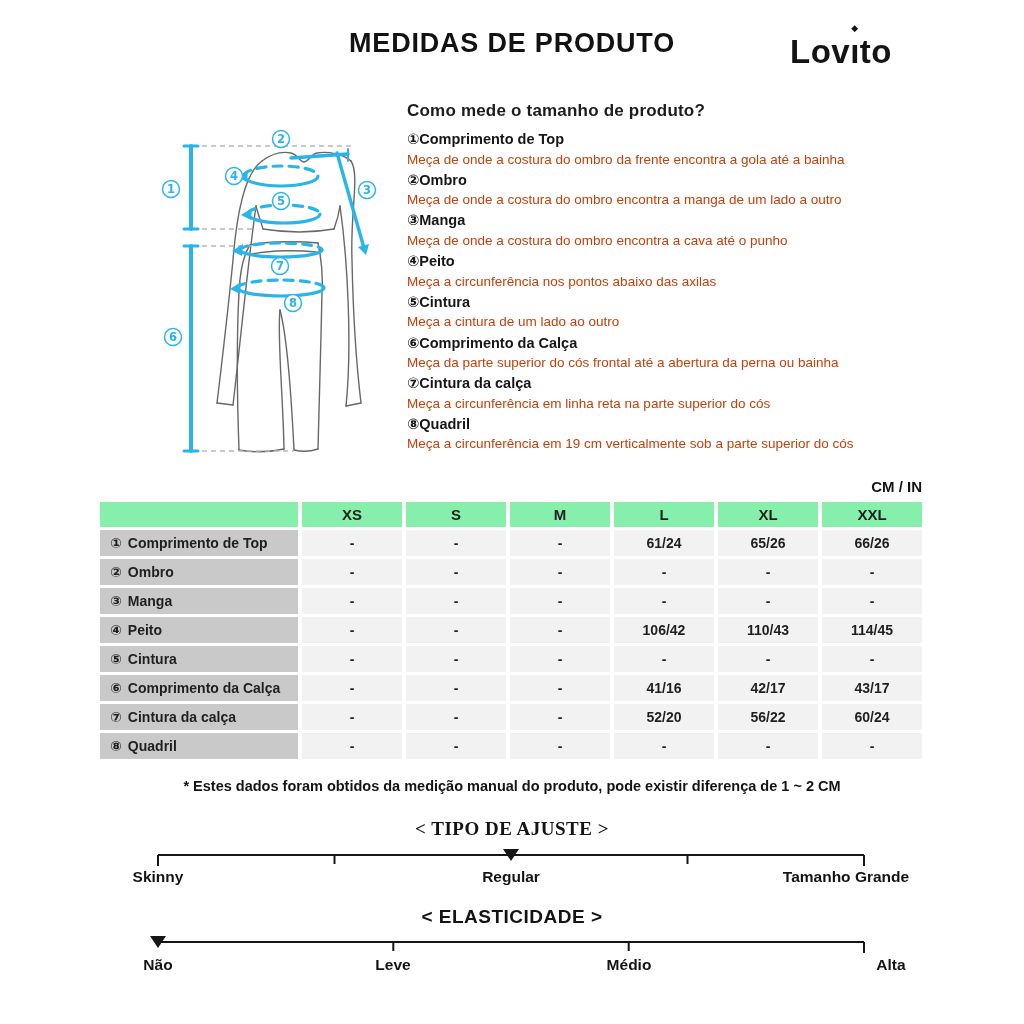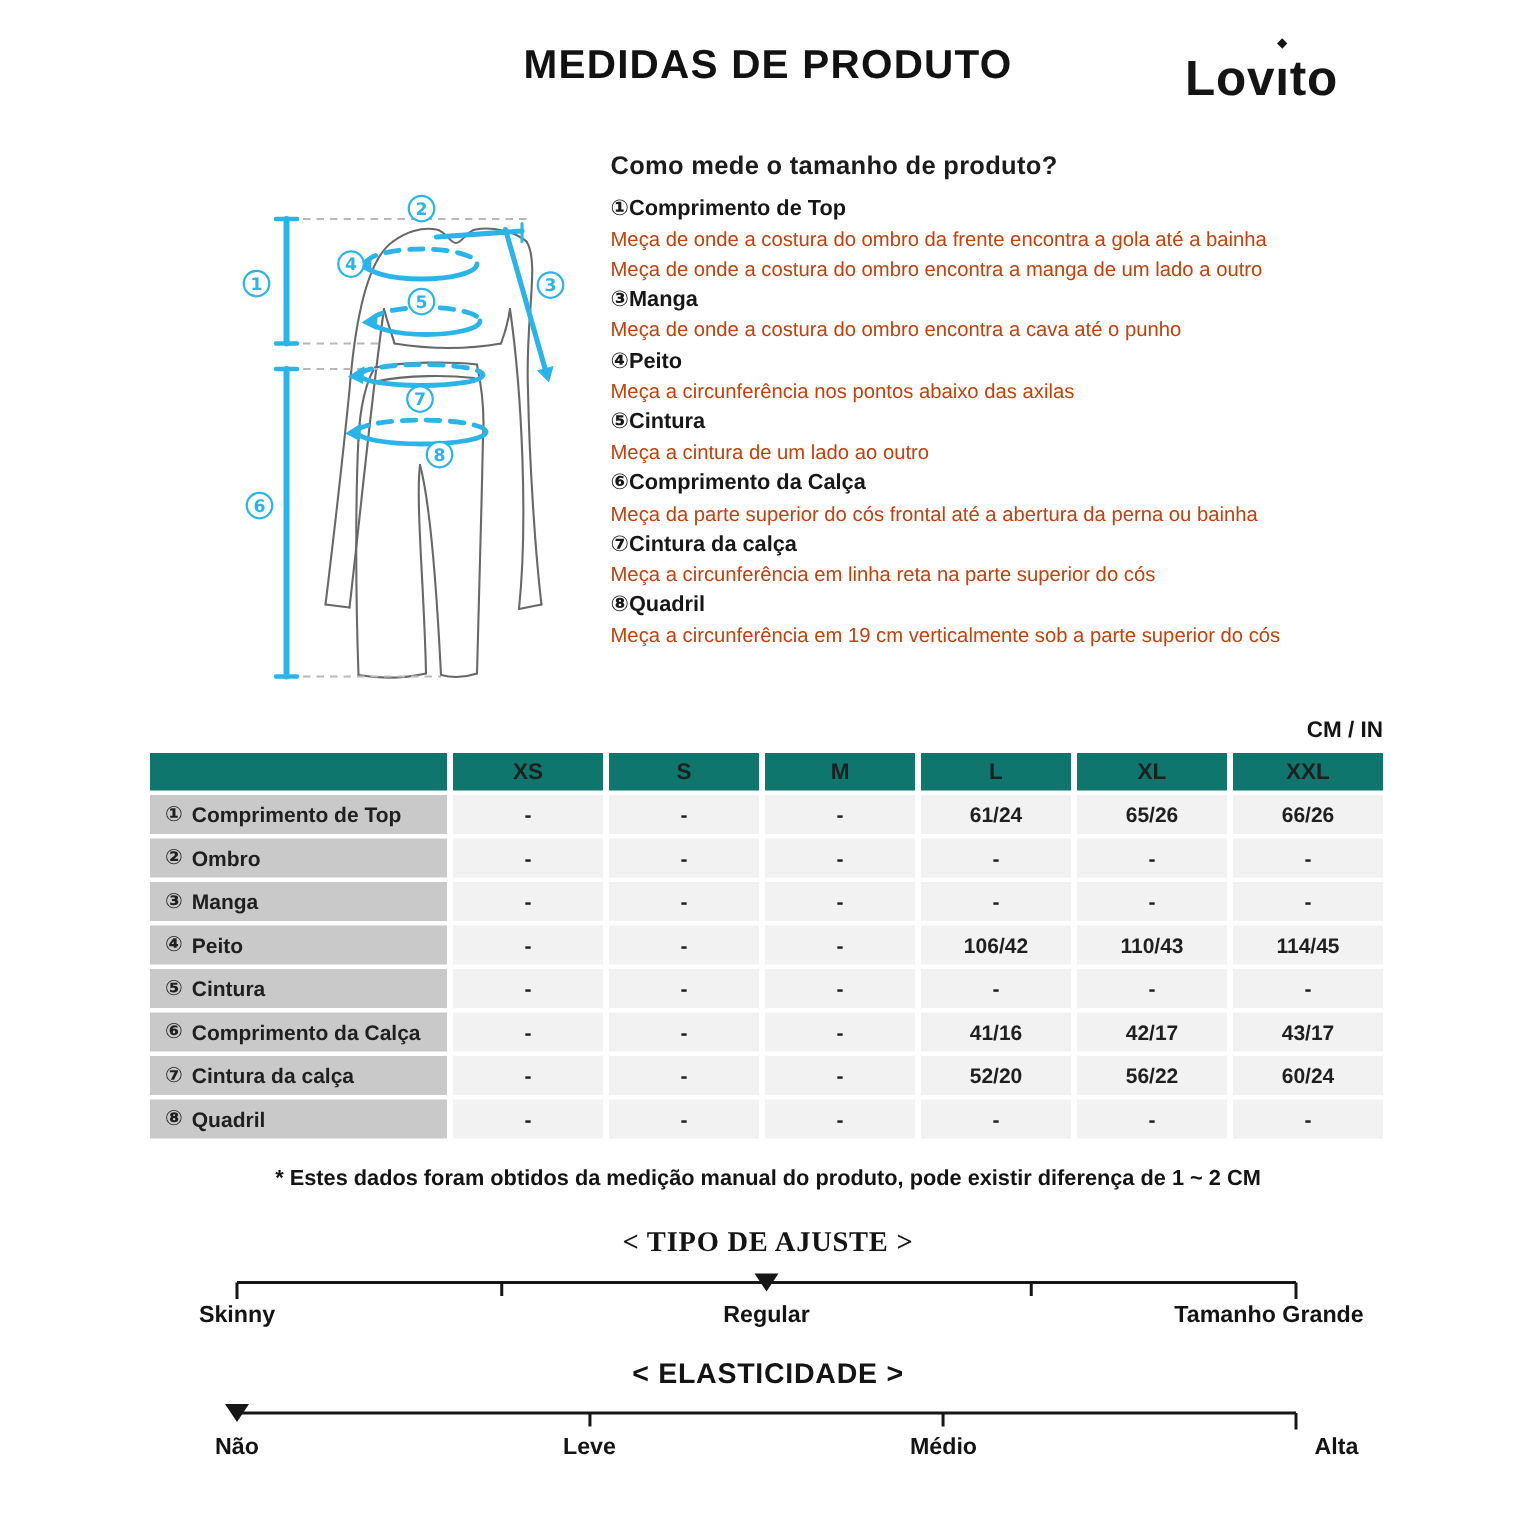--- a/index.html
+++ b/index.html
@@ -26,21 +26,21 @@
   .gitem .gd{font-size:13.5px;line-height:20.2px;color:#c2410c;}
 
   
   .unit{position:absolute;right:102px;top:478px;font-size:15px;font-weight:700;color:#141414;}
 
   
   .size-table{position:absolute;left:100px;top:502px;width:822px;display:grid;
               grid-template-columns:198px repeat(6,1fr);column-gap:4px;row-gap:3px;}
   .size-table .cell{display:flex;align-items:center;justify-content:center;
                     font-weight:700;font-size:14px;color:#1f1f1f;}
-  .size-table .th{background:#0f766e;height:25px;font-size:15px;}
+  .size-table .th{background:#86efac;height:25px;font-size:15px;}
   .size-table .rowlabel{background:#c9c9c9;height:26px;justify-content:flex-start;
                         padding-left:10px;box-sizing:border-box;font-size:14px;}
   .size-table .rowlabel .num{font-family:"DejaVu Sans",sans-serif;margin-right:6px;}
   .size-table .td{background:#f2f2f2;height:26px;}
 
   .note{position:absolute;left:0;right:0;top:778px;text-align:center;
         font-size:14.5px;font-weight:700;color:#141414;}
 
   
   .scale-head{position:absolute;left:0;right:0;text-align:center;
@@ -148,20 +148,21 @@
     </g>
   </svg>
 
   <div class="guide">
     <h2>Como mede o tamanho de produto?</h2>
     <div class="gitem">
       <div class="gt"><span class="num">①</span><span>Comprimento de Top</span></div>
       <div class="gd">Meça de onde a costura do ombro da frente encontra a gola até a bainha</div>
     </div>
     <div class="gitem">
+      <div class="gt"><span class="num">②</span><span>Ombro</span></div>
       <div class="gd">Meça de onde a costura do ombro encontra a manga de um lado a outro</div>
     </div>
     <div class="gitem">
       <div class="gt"><span class="num">③</span><span>Manga</span></div>
       <div class="gd">Meça de onde a costura do ombro encontra a cava até o punho</div>
     </div>
     <div class="gitem">
       <div class="gt"><span class="num">④</span><span>Peito</span></div>
       <div class="gd">Meça a circunferência nos pontos abaixo das axilas</div>
     </div>

